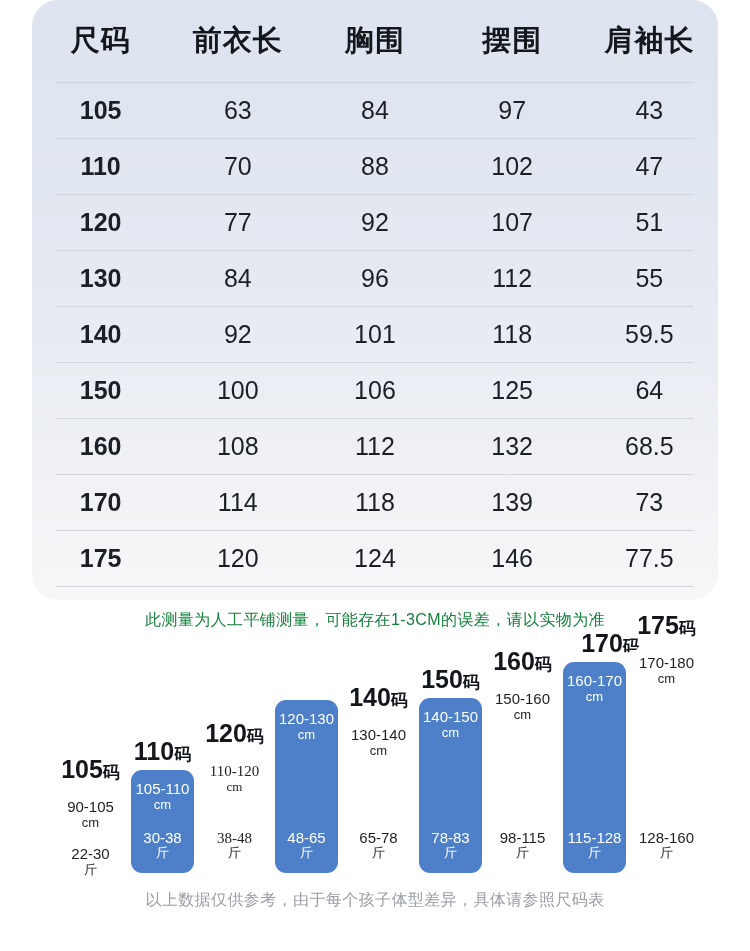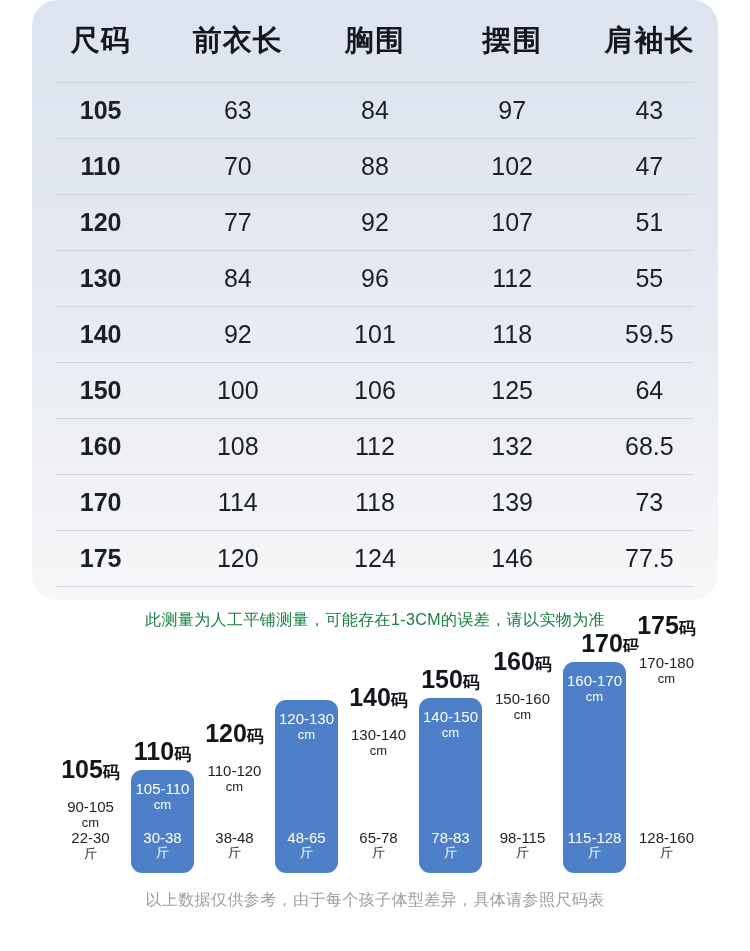--- a/index.html
+++ b/index.html
@@ -243,21 +243,21 @@
     <div class="rowline" style="top: 474px;"></div>
     <div class="rowline" style="top: 530px;"></div>
     <div class="rowline" style="top: 586px;"></div>
   </div>
 
 <div id="measure-note">此测量为人工平铺测量，可能存在1-3CM的误差，请以实物为准</div>
 
 <div id="height-chart">
     <div class="bar-group" style="left: 59px; height: 119px;">
       <div class="bar-caption" style="bottom: 91px;"><span>105</span><span class="unit">码</span></div>
-      <div class="bar-box white" style="height: 85px;">
+      <div class="bar-box white" style="height: 85px; gap: 16px;">
         <div class="bar-metric">
           <span class="big">90-105</span>
           <span class="small">cm</span>
         </div>
         <div class="bar-metric">
           <span class="big">22-30</span>
           <span class="small">斤</span>
         </div>
       </div>
     </div>
@@ -269,21 +269,21 @@
           <span class="small">cm</span>
         </div>
         <div class="bar-metric">
           <span class="big">30-38</span>
           <span class="small">斤</span>
         </div>
       </div>
     </div>
     <div class="bar-group" style="left: 203px; height: 155px;">
       <div class="bar-caption" style="bottom: 127px;"><span>120</span><span class="unit">码</span></div>
-      <div class="bar-box white" style="height: 121px;">
+      <div class="bar-box white" style="height: 121px; font-family: Liberation Serif, serif;">
         <div class="bar-metric">
           <span class="big">110-120</span>
           <span class="small">cm</span>
         </div>
         <div class="bar-metric">
           <span class="big">38-48</span>
           <span class="small">斤</span>
         </div>
       </div>
     </div>

